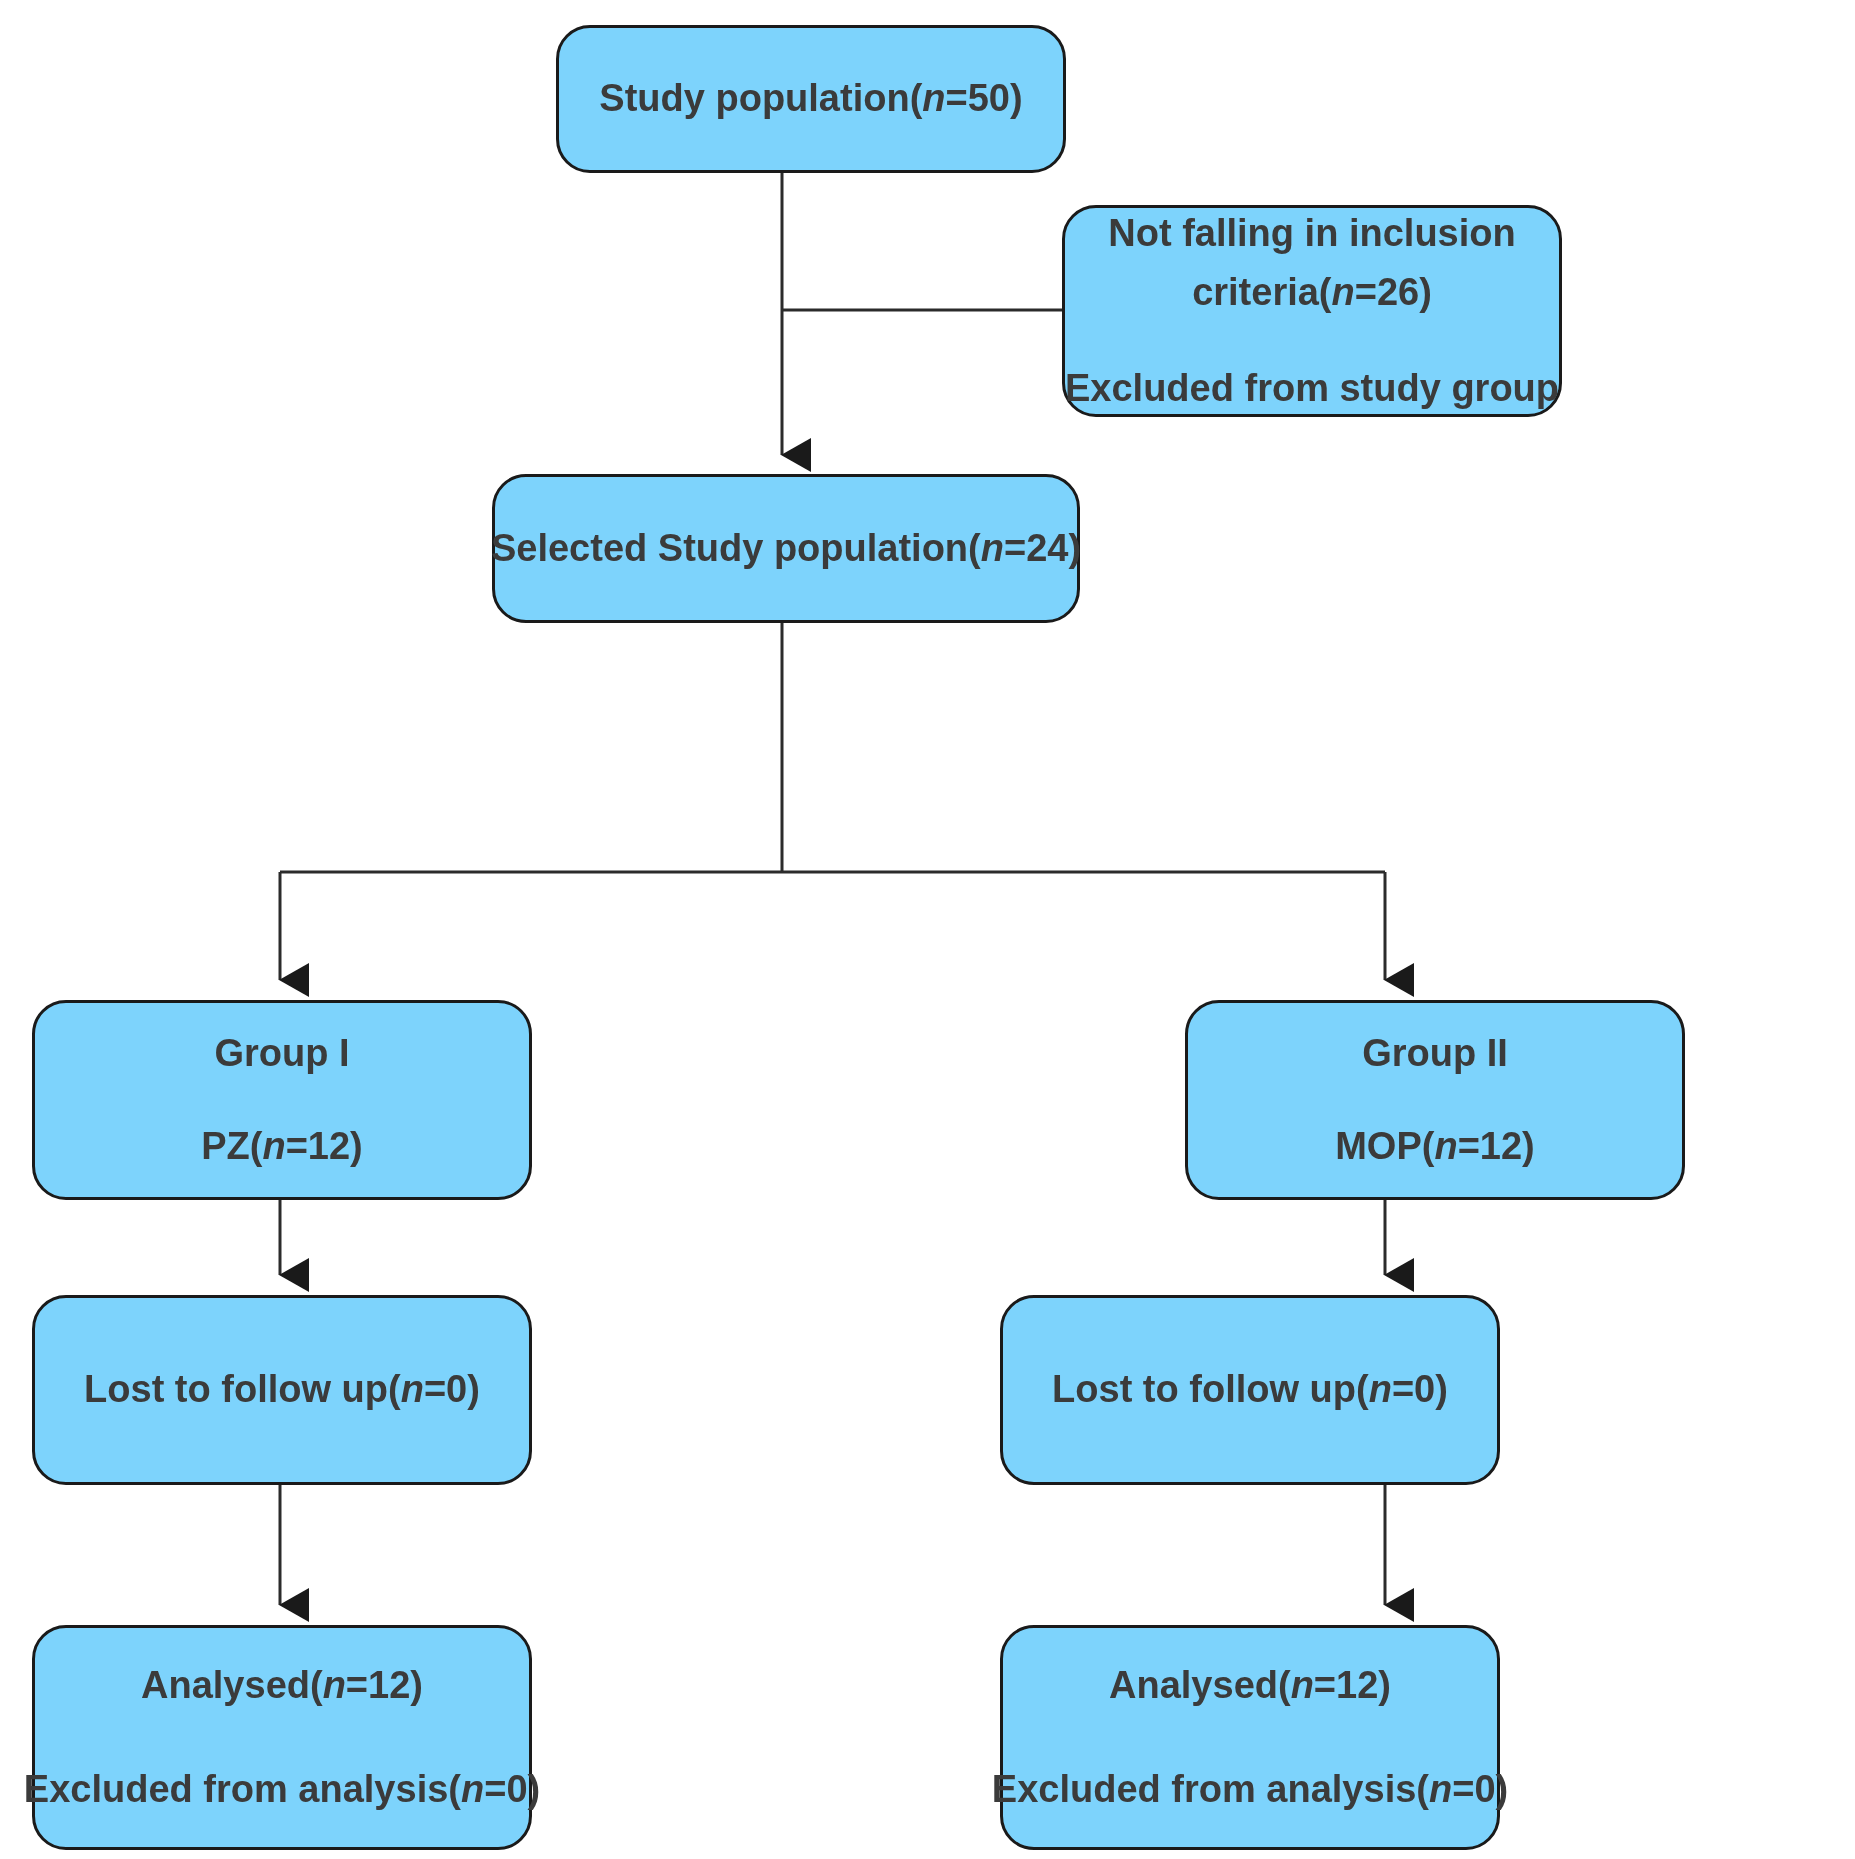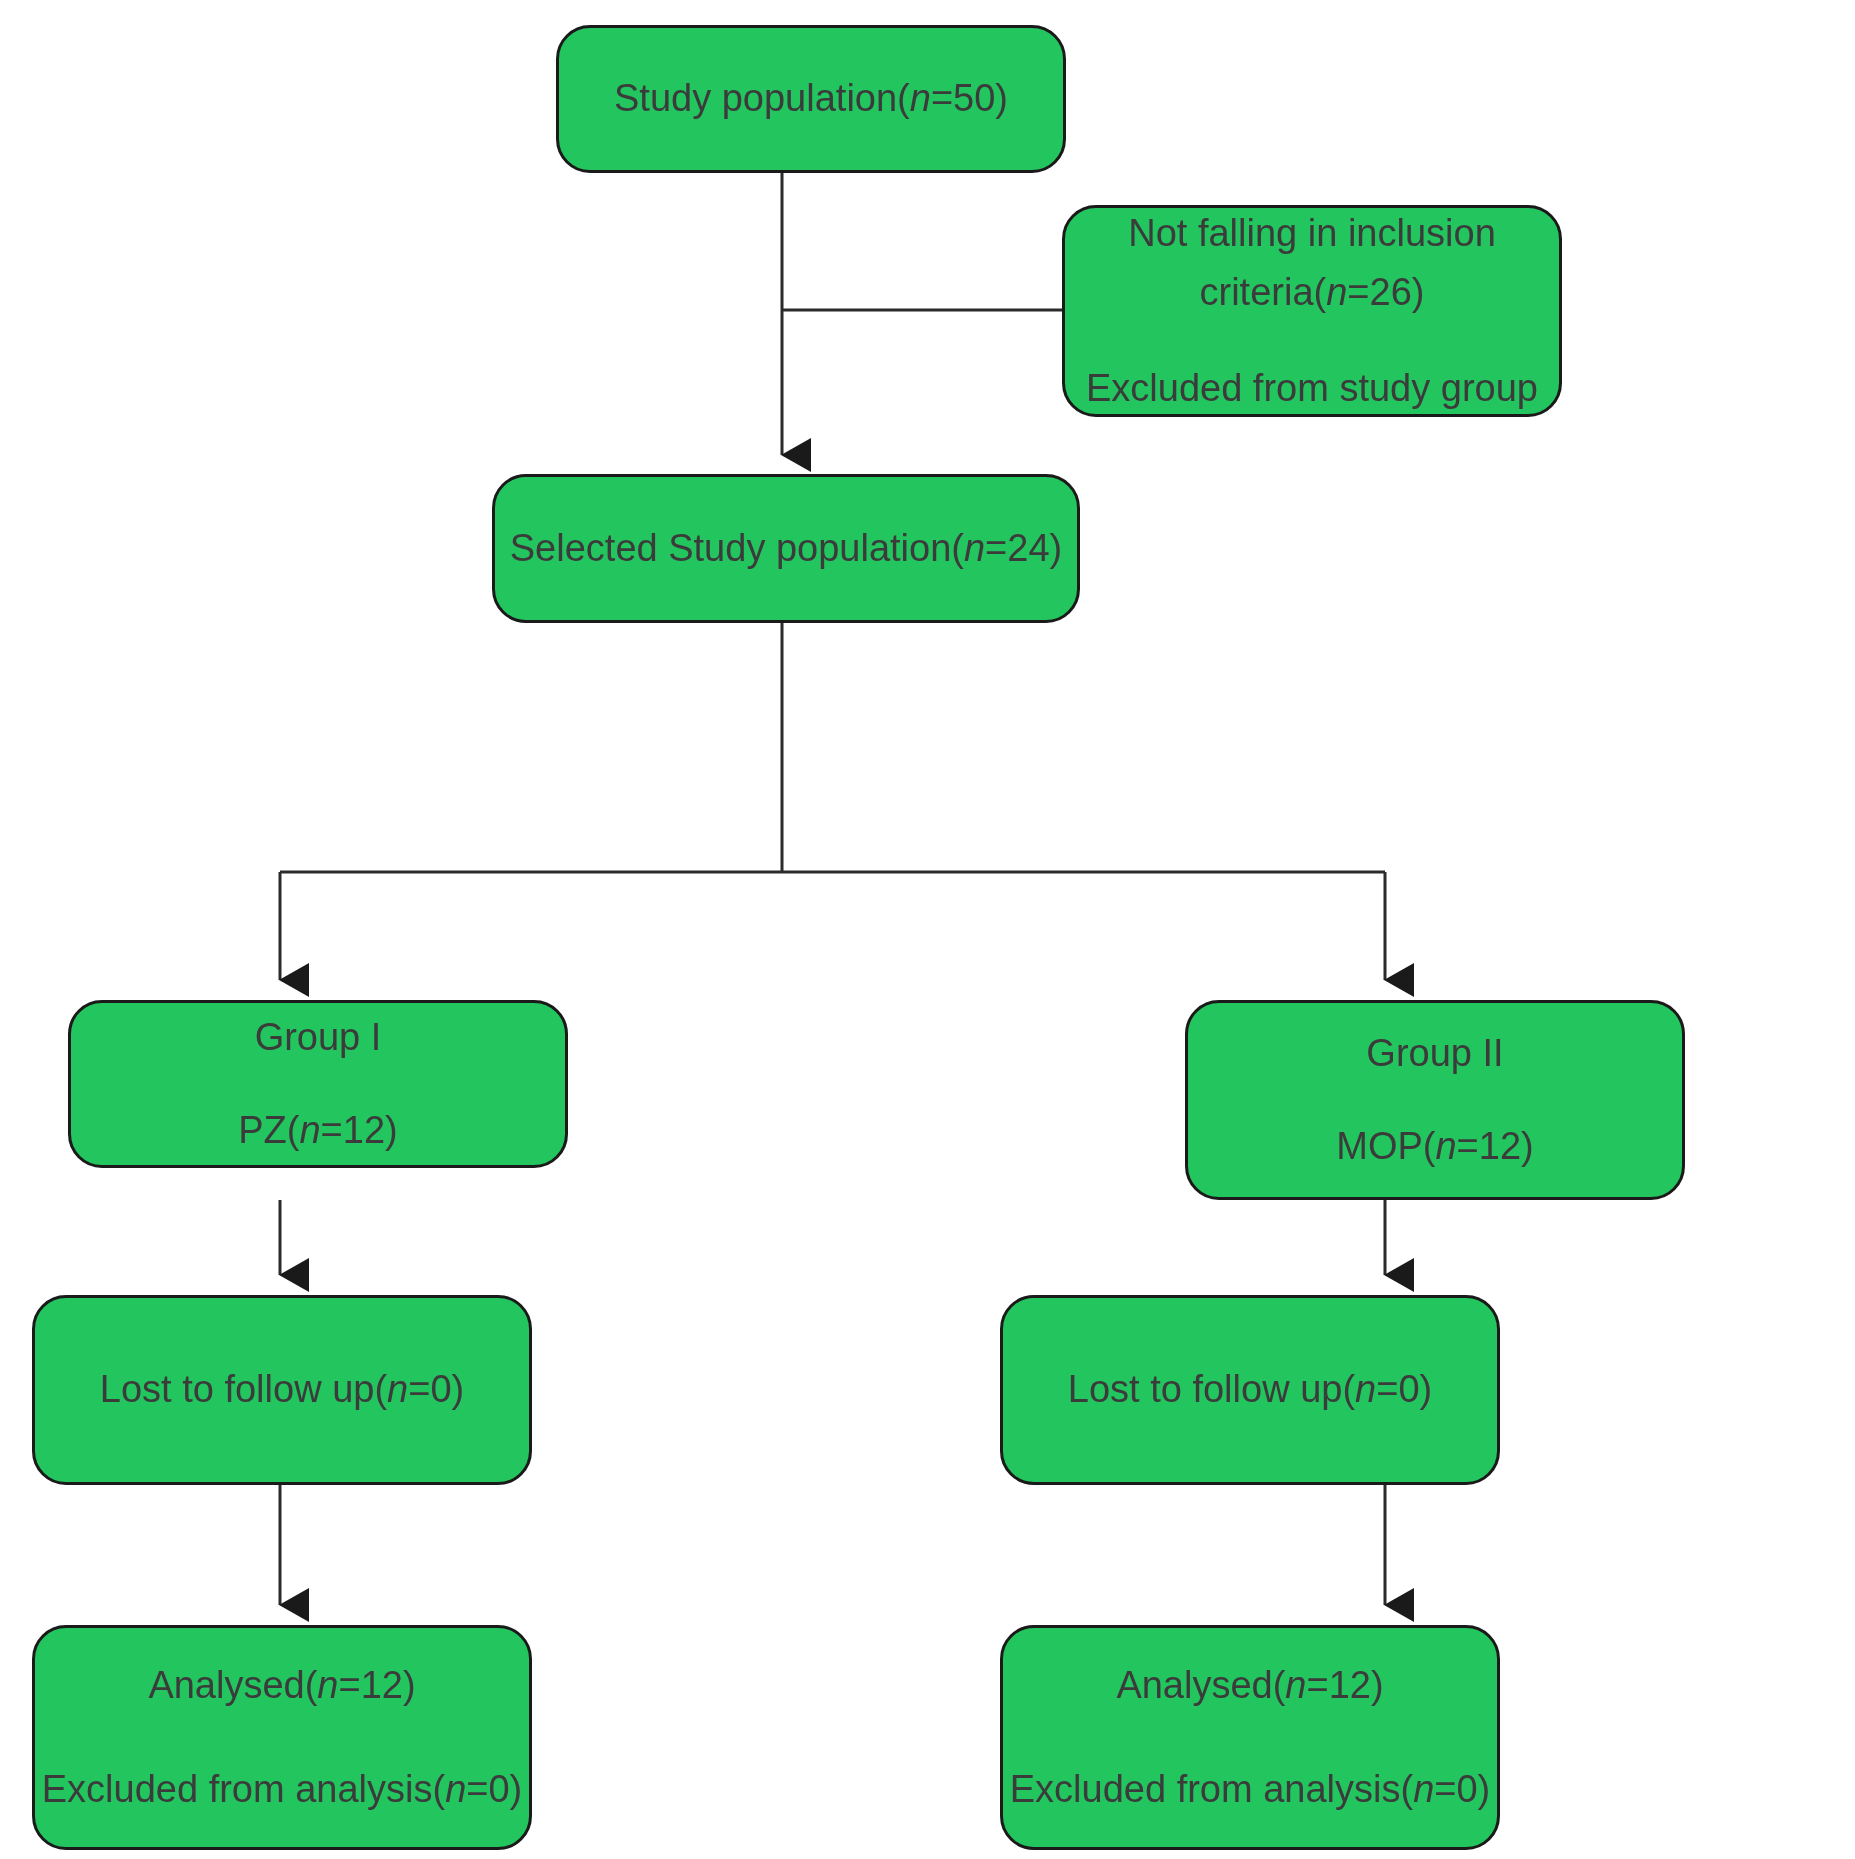--- a/index.html
+++ b/index.html
@@ -15,30 +15,31 @@
     width: 1855px;
     height: 1859px;
     background: #ffffff;
     overflow: hidden;
   }
   .node {
     position: absolute;
     box-sizing: border-box;
     border: 3px solid #1a1a1a;
     border-radius: 34px;
-    background: #22c55e;
+    background: #7dd3fc;
     display: flex;
     flex-direction: column;
     align-items: center;
     justify-content: center;
     color: #3b3b3b;
     font-size: 38px;
     line-height: 1.25;
     text-align: center;
     padding: 0 24px;
+    font-weight: bold;
   }
   .node .line {
     display: block;
     white-space: nowrap;
   }
   .node .line + .line {
     margin-top: 46px;
   }
   .ital {
     font-style: italic;
@@ -93,21 +94,21 @@
   <div class="node" style="left:1062px; top:205px; width:500px; height:212px; padding:0 20px;">
     <span class="line" style="margin-top:0;"><span>Not falling in inclusion</span></span>
     <span class="line" style="margin-top:12px;"><span>criteria(</span><span class="ital">n</span><span>=26)</span></span>
     <span class="line" style="margin-top:48px;text-align:right;"><span>Excluded from study group</span></span>
   </div>
 
   <div class="node" style="left:492px; top:474px; width:588px; height:149px;">
     <span class="line"><span>Selected Study population(</span><span class="ital">n</span><span>=24)</span></span>
   </div>
 
-  <div class="node" style="left:32px; top:1000px; width:500px; height:168px;margin-left:36px;">
+  <div class="node" style="left:32px; top:1000px; width:500px; height:200px;">
     <span class="line"><span>Group I</span></span>
     <span class="line"><span>PZ(</span><span class="ital">n</span><span>=12)</span></span>
   </div>
 
   <div class="node" style="left:1185px; top:1000px; width:500px; height:200px;">
     <span class="line"><span>Group II</span></span>
     <span class="line"><span>MOP(</span><span class="ital">n</span><span>=12)</span></span>
   </div>
 
   <div class="node" style="left:32px; top:1295px; width:500px; height:190px;">

